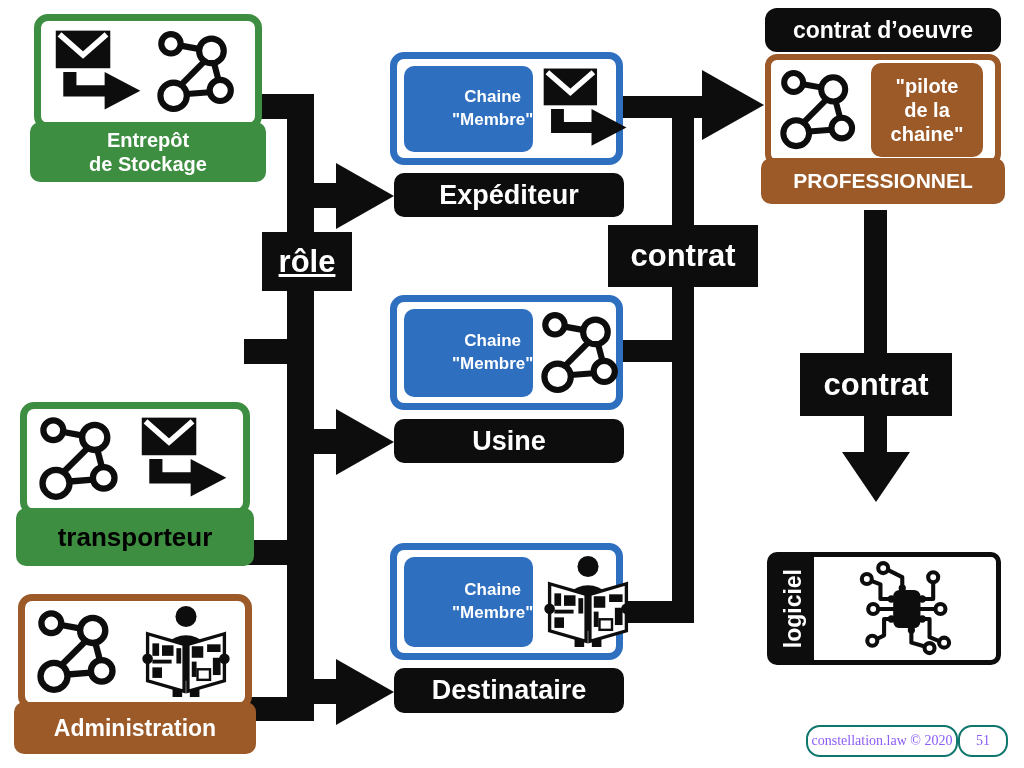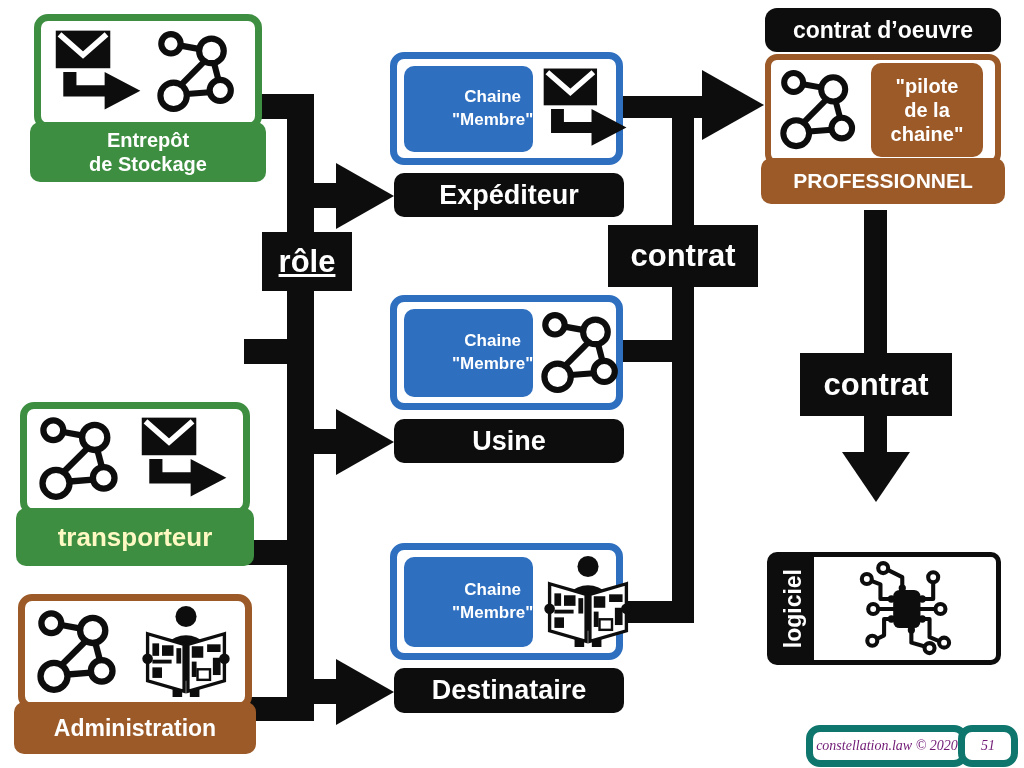--- a/index.html
+++ b/index.html
@@ -46,22 +46,22 @@
   .prof-box .bar{position:relative;left:-4px;width:calc(100% + 8px);margin-top:-8px;background:#9c5a28;color:#ffffff;
     border-radius:10px;display:flex;align-items:center;justify-content:center;font-weight:bold;z-index:3;}
 
   .soft-box{position:absolute;background:#ffffff;border:5px solid #0d0d0d;border-radius:10px;z-index:2;box-sizing:border-box;}
   .logiciel-strip{position:absolute;left:0;top:0;bottom:0;width:42px;background:#0d0d0d;display:flex;
     align-items:center;justify-content:center;border-radius:2px 0 0 2px;}
   .logiciel-strip span{writing-mode:vertical-rl;transform:rotate(180deg);color:#ffffff;font-weight:bold;font-size:23px;}
   .soft-icon-zone{position:absolute;left:42px;right:0;top:0;bottom:0;display:flex;align-items:center;justify-content:center;}
 
   
-  .pill{position:absolute;border:7px solid #0f766e;border-radius:14px;color:#701a75;display:flex;align-items:center;
-    justify-content:center;font-family:"Liberation Serif",serif;font-size:14px;background:#ffffff;z-index:3;font-style:italic;}
+  .pill{position:absolute;border:2px solid #0f766e;border-radius:14px;color:#8b5cf6;display:flex;align-items:center;
+    justify-content:center;font-family:"Liberation Serif",serif;font-size:14px;background:#ffffff;z-index:3;}
 
   #title{position:absolute;color:#0d0d0d;font-weight:bold;font-size:38px;letter-spacing:1px;
     font-family:"DejaVu Sans",sans-serif;text-align:center;z-index:3;}
   svg.ic{display:block;}
   .hiddendefs{position:absolute;width:0;height:0;overflow:hidden;}
 </style>
 </head>
 <body>
 
 <svg class="hiddendefs" xmlns="http://www.w3.org/2000/svg">
@@ -180,21 +180,21 @@
 
   <div class="agent green" style="left:20px;top:402px;width:230px;">
     <div class="body" style="height:114px;">
       <svg class="ic" width="90" height="90">
           <use href="#sym-network"></use>
         </svg>
       <svg class="ic" width="94" height="94">
           <use href="#sym-mail"></use>
         </svg>
     </div>
-    <div class="bar" style="height:58px;font-size:26px;color:#fef9c3;">transporteur</div>
+    <div class="bar" style="height:58px;font-size:26px;color:#000000;">transporteur</div>
   </div>
 
   <div class="agent brown" style="left:18px;top:594px;width:234px;">
     <div class="body" style="height:116px;">
       <svg class="ic" width="90" height="90">
           <use href="#sym-network"></use>
         </svg>
       <svg class="ic" width="96" height="96">
           <use href="#sym-reader"></use>
         </svg>

